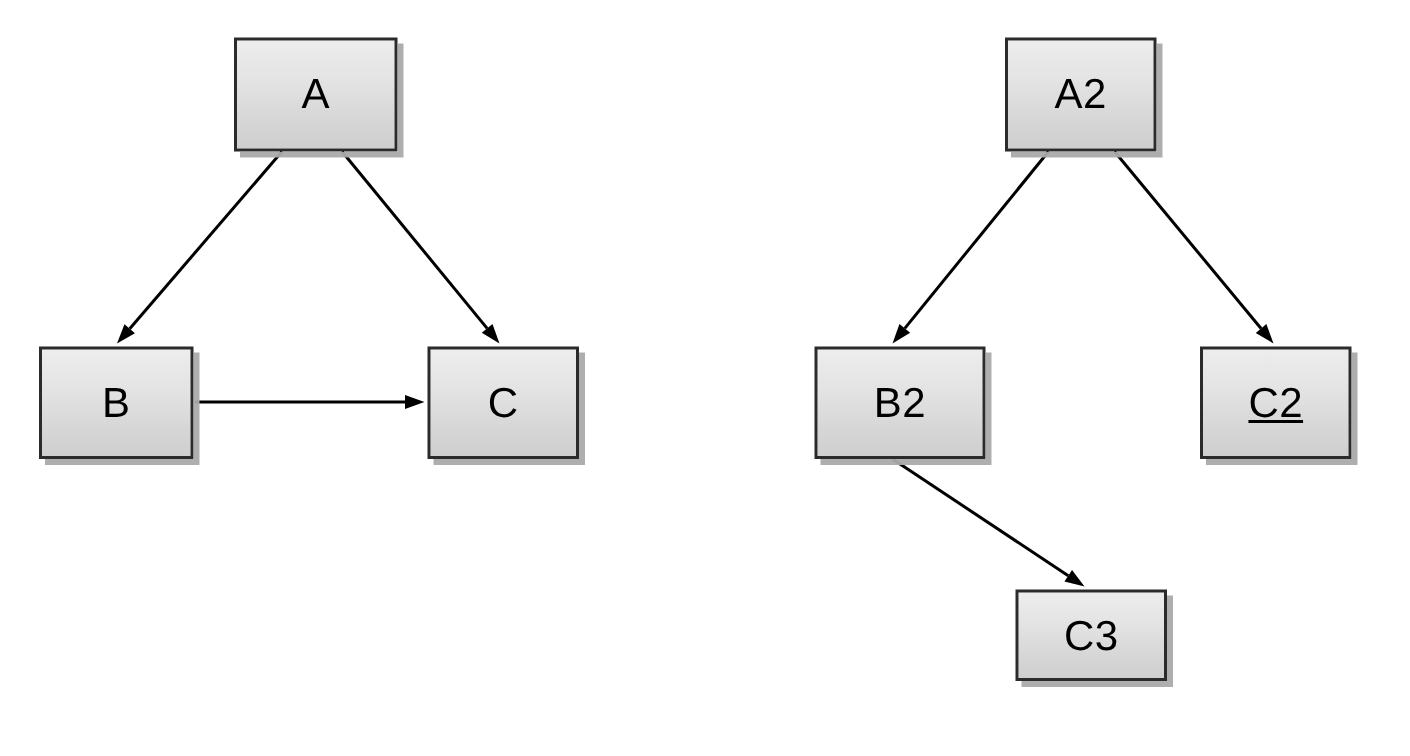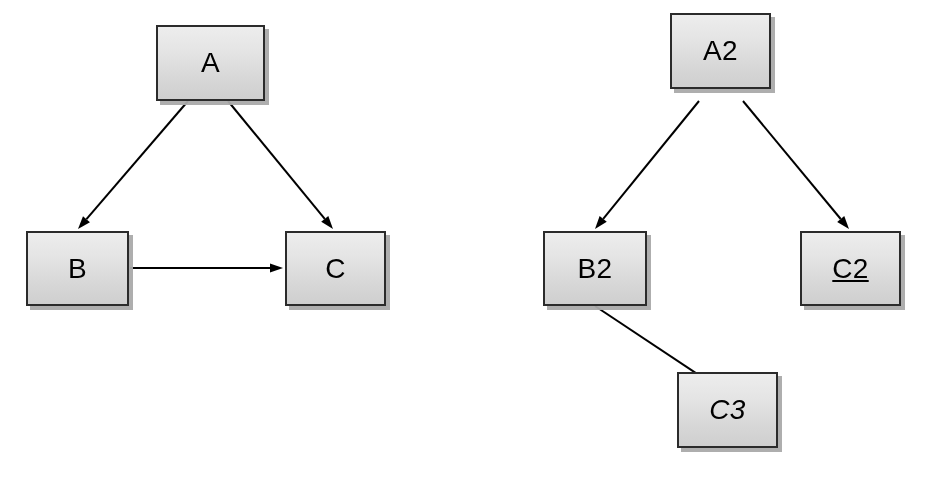--- a/index.html
+++ b/index.html
@@ -81,26 +81,26 @@
 
   <div class="node" style="left: 156px; top: 25px; width: 109px; height: 76px;">
     <span class="node-label">A</span>
   </div>
   <div class="node" style="left: 26px; top: 231px; width: 103px; height: 75px;">
     <span class="node-label">B</span>
   </div>
   <div class="node" style="left: 285px; top: 231px; width: 101px; height: 75px;">
     <span class="node-label">C</span>
   </div>
-  <div class="node" style="left: 670px; top: 13px; width: 101px; height: 76px;">
+  <div class="node" style="left: 670px; top: 25px; width: 101px; height: 76px;">
     <span class="node-label">A2</span>
   </div>
-  <div class="node" style="left: 543px; top: 231px; width: 104px; height: 75px;">
+  <div class="node" style="left: 543px; top: 231px; width: 114px; height: 75px;">
     <span class="node-label">B2</span>
   </div>
   <div class="node" style="left: 800px; top: 231px; width: 101px; height: 75px; text-decoration: underline;">
     <span class="node-label">C2</span>
   </div>
-  <div class="node" style="left: 677px; top: 372px; width: 101px; height: 76px; font-style: italic;">
+  <div class="node" style="left: 677px; top: 393px; width: 101px; height: 61px;">
     <span class="node-label">C3</span>
   </div>
 
 </div>
 
 </body></html>

